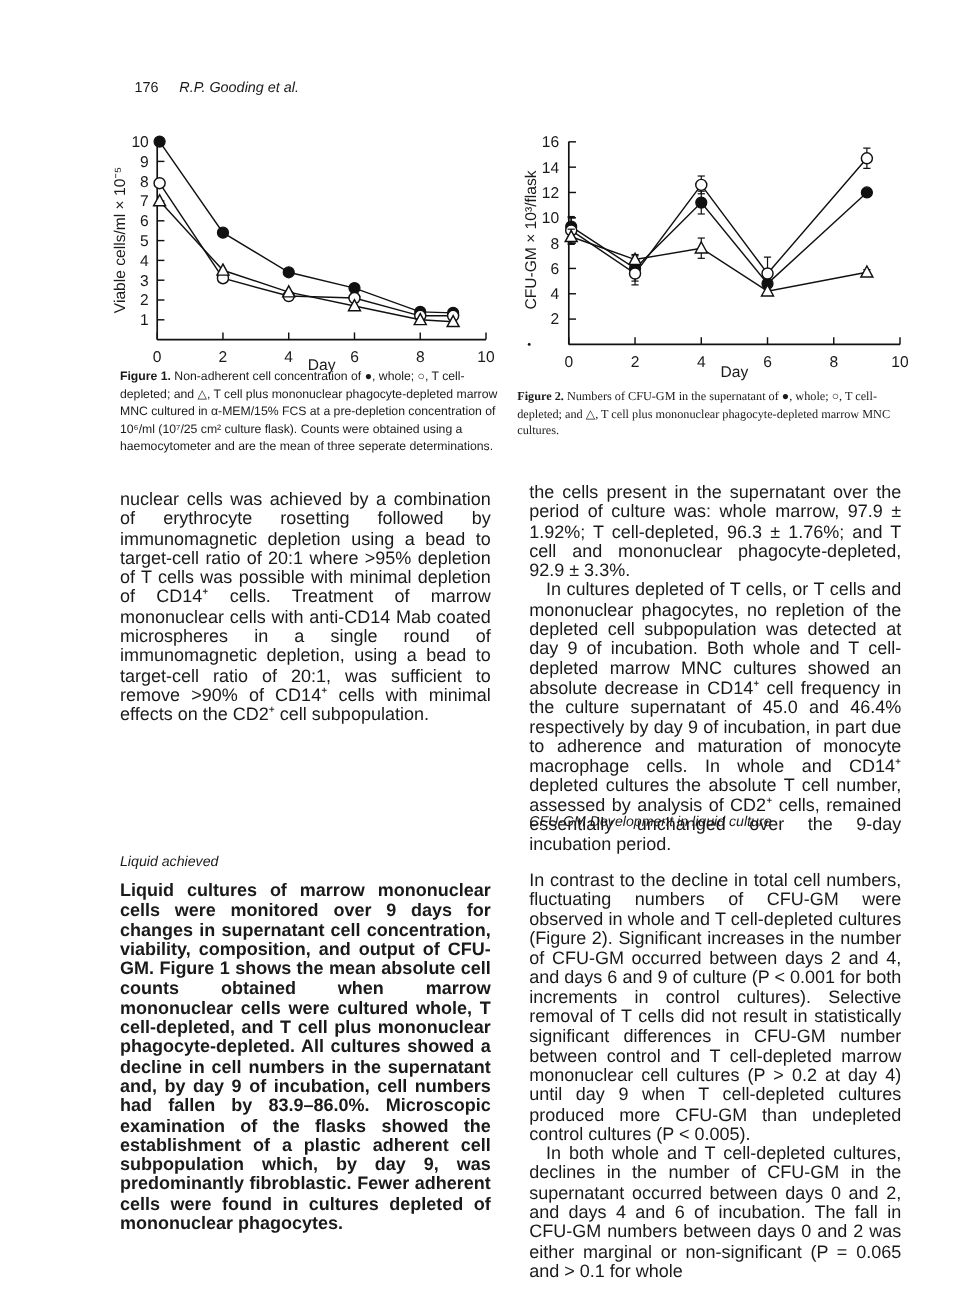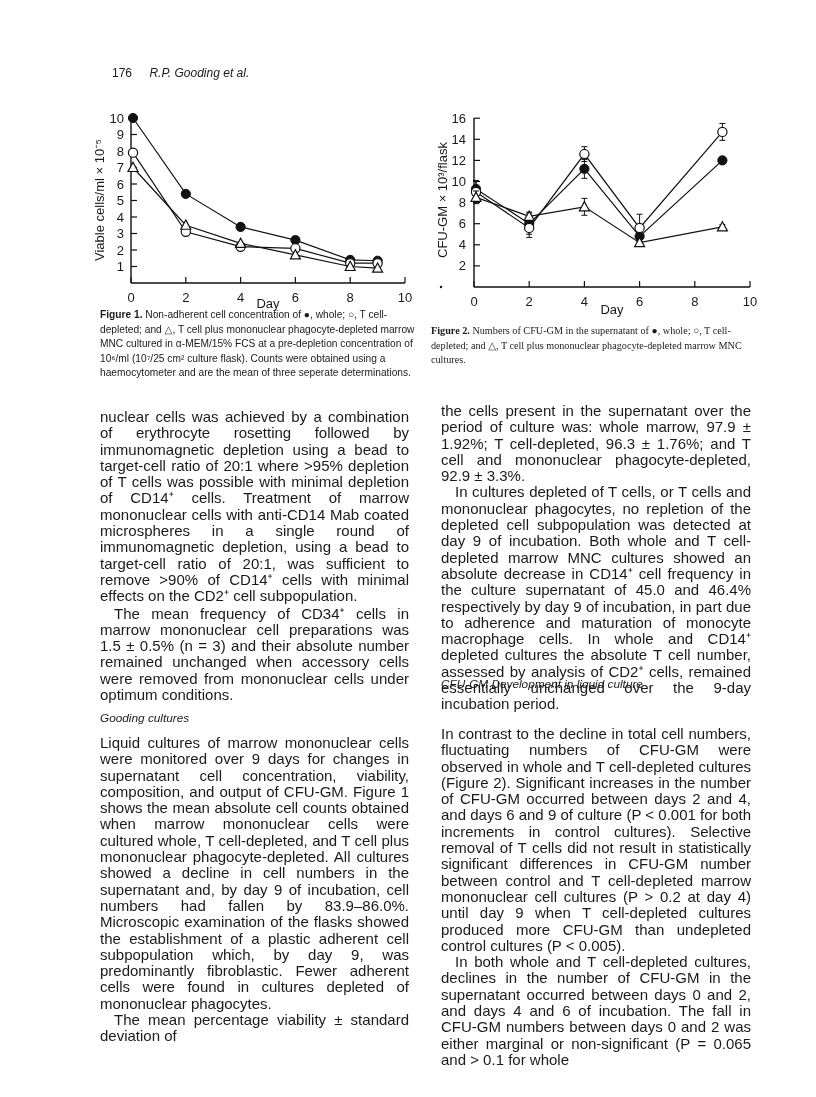--- a/index.html
+++ b/index.html
@@ -187,26 +187,24 @@
 
 <div class="caption" style="left:100px; top:308px; width:318px;">
   <b>Figure 1.</b><span> Non-adherent cell concentration of ●, whole; ○, T cell-depleted; and △, T cell plus mononuclear phagocyte-depleted marrow MNC cultured in α-MEM/15% FCS at a pre-depletion concentration of 10⁶/ml (10⁷/25 cm² culture flask). Counts were obtained using a haemocytometer and are the mean of three seperate determinations.</span>
 </div>
 <div class="caption" style="left:431px; top:324px; width:330px;font-family:Liberation Serif, serif;">
   <b>Figure 2.</b><span> Numbers of CFU-GM in the supernatant of ●, whole; ○, T cell-depleted; and △, T cell plus mononuclear phagocyte-depleted marrow MNC cultures.</span>
 </div>
 
 <div class="col" style="left:100px; top:409px; width:309px;">
   <p>nuclear cells was achieved by a combination of erythrocyte rosetting followed by immunomagnetic depletion using a bead to target-cell ratio of 20:1 where &gt;95% depletion of T cells was possible with minimal depletion of CD14⁺ cells. Treatment of marrow mononuclear cells with anti-CD14 Mab coated microspheres in a single round of immunomagnetic depletion, using a bead to target-cell ratio of 20:1, was sufficient to remove &gt;90% of CD14⁺ cells with minimal effects on the CD2⁺ cell subpopulation.</p>
-  <p class="indent" style="margin-top:1px;">The mean frequency of CD34⁺ cells in marrow mononuclear cell preparations was 1.5 ± 0.5% (n = 3) and their absolute number remained unchanged when accessory cells were removed from mononuclear cells under optimum conditions.</p>
-</div>
-<div class="heading" style="left:100px; top:711px;">Gooding cultures</div>
-<div class="col" style="left:100px; top:735px; width:309px;">
+</div>
+<div class="heading" style="left:100px; top:711px;">Liquid achieved</div>
+<div class="col" style="left:100px; top:735px; width:309px;font-weight:bold;">
   <p>Liquid cultures of marrow mononuclear cells were monitored over 9 days for changes in supernatant cell concentration, viability, composition, and output of CFU-GM. Figure 1 shows the mean absolute cell counts obtained when marrow mononuclear cells were cultured whole, T cell-depleted, and T cell plus mononuclear phagocyte-depleted. All cultures showed a decline in cell numbers in the supernatant and, by day 9 of incubation, cell numbers had fallen by 83.9–86.0%. Microscopic examination of the flasks showed the establishment of a plastic adherent cell subpopulation which, by day 9, was predominantly fibroblastic. Fewer adherent cells were found in cultures depleted of mononuclear phagocytes.</p>
-  <p class="indent">The mean percentage viability ± standard deviation of</p>
 </div>
 
 <div class="col" style="left:441px; top:403px; width:310px;">
   <p>the cells present in the supernatant over the period of culture was: whole marrow, 97.9 ± 1.92%; T cell-depleted, 96.3 ± 1.76%; and T cell and mononuclear phagocyte-depleted, 92.9 ± 3.3%.</p>
   <p class="indent">In cultures depleted of T cells, or T cells and mononuclear phagocytes, no repletion of the depleted cell subpopulation was detected at day 9 of incubation. Both whole and T cell-depleted marrow MNC cultures showed an absolute decrease in CD14⁺ cell frequency in the culture supernatant of 45.0 and 46.4% respectively by day 9 of incubation, in part due to adherence and maturation of monocyte macrophage cells. In whole and CD14⁺ depleted cultures the absolute T cell number, assessed by analysis of CD2⁺ cells, remained essentially unchanged over the 9-day incubation period.</p>
 </div>
 <div class="heading" style="left:441px; top:677px;">CFU-GM Development in liquid culture</div>
 <div class="col" style="left:441px; top:726px; width:310px;">
   <p>In contrast to the decline in total cell numbers, fluctuating numbers of CFU-GM were observed in whole and T cell-depleted cultures (Figure 2). Significant increases in the number of CFU-GM occurred between days 2 and 4, and days 6 and 9 of culture (P &lt; 0.001 for both increments in control cultures). Selective removal of T cells did not result in statistically significant differences in CFU-GM number between control and T cell-depleted marrow mononuclear cell cultures (P &gt; 0.2 at day 4) until day 9 when T cell-depleted cultures produced more CFU-GM than undepleted control cultures (P &lt; 0.005).</p>
   <p class="indent">In both whole and T cell-depleted cultures, declines in the number of CFU-GM in the supernatant occurred between days 0 and 2, and days 4 and 6 of incubation. The fall in CFU-GM numbers between days 0 and 2 was either marginal or non-significant (P = 0.065 and &gt; 0.1 for whole</p>

